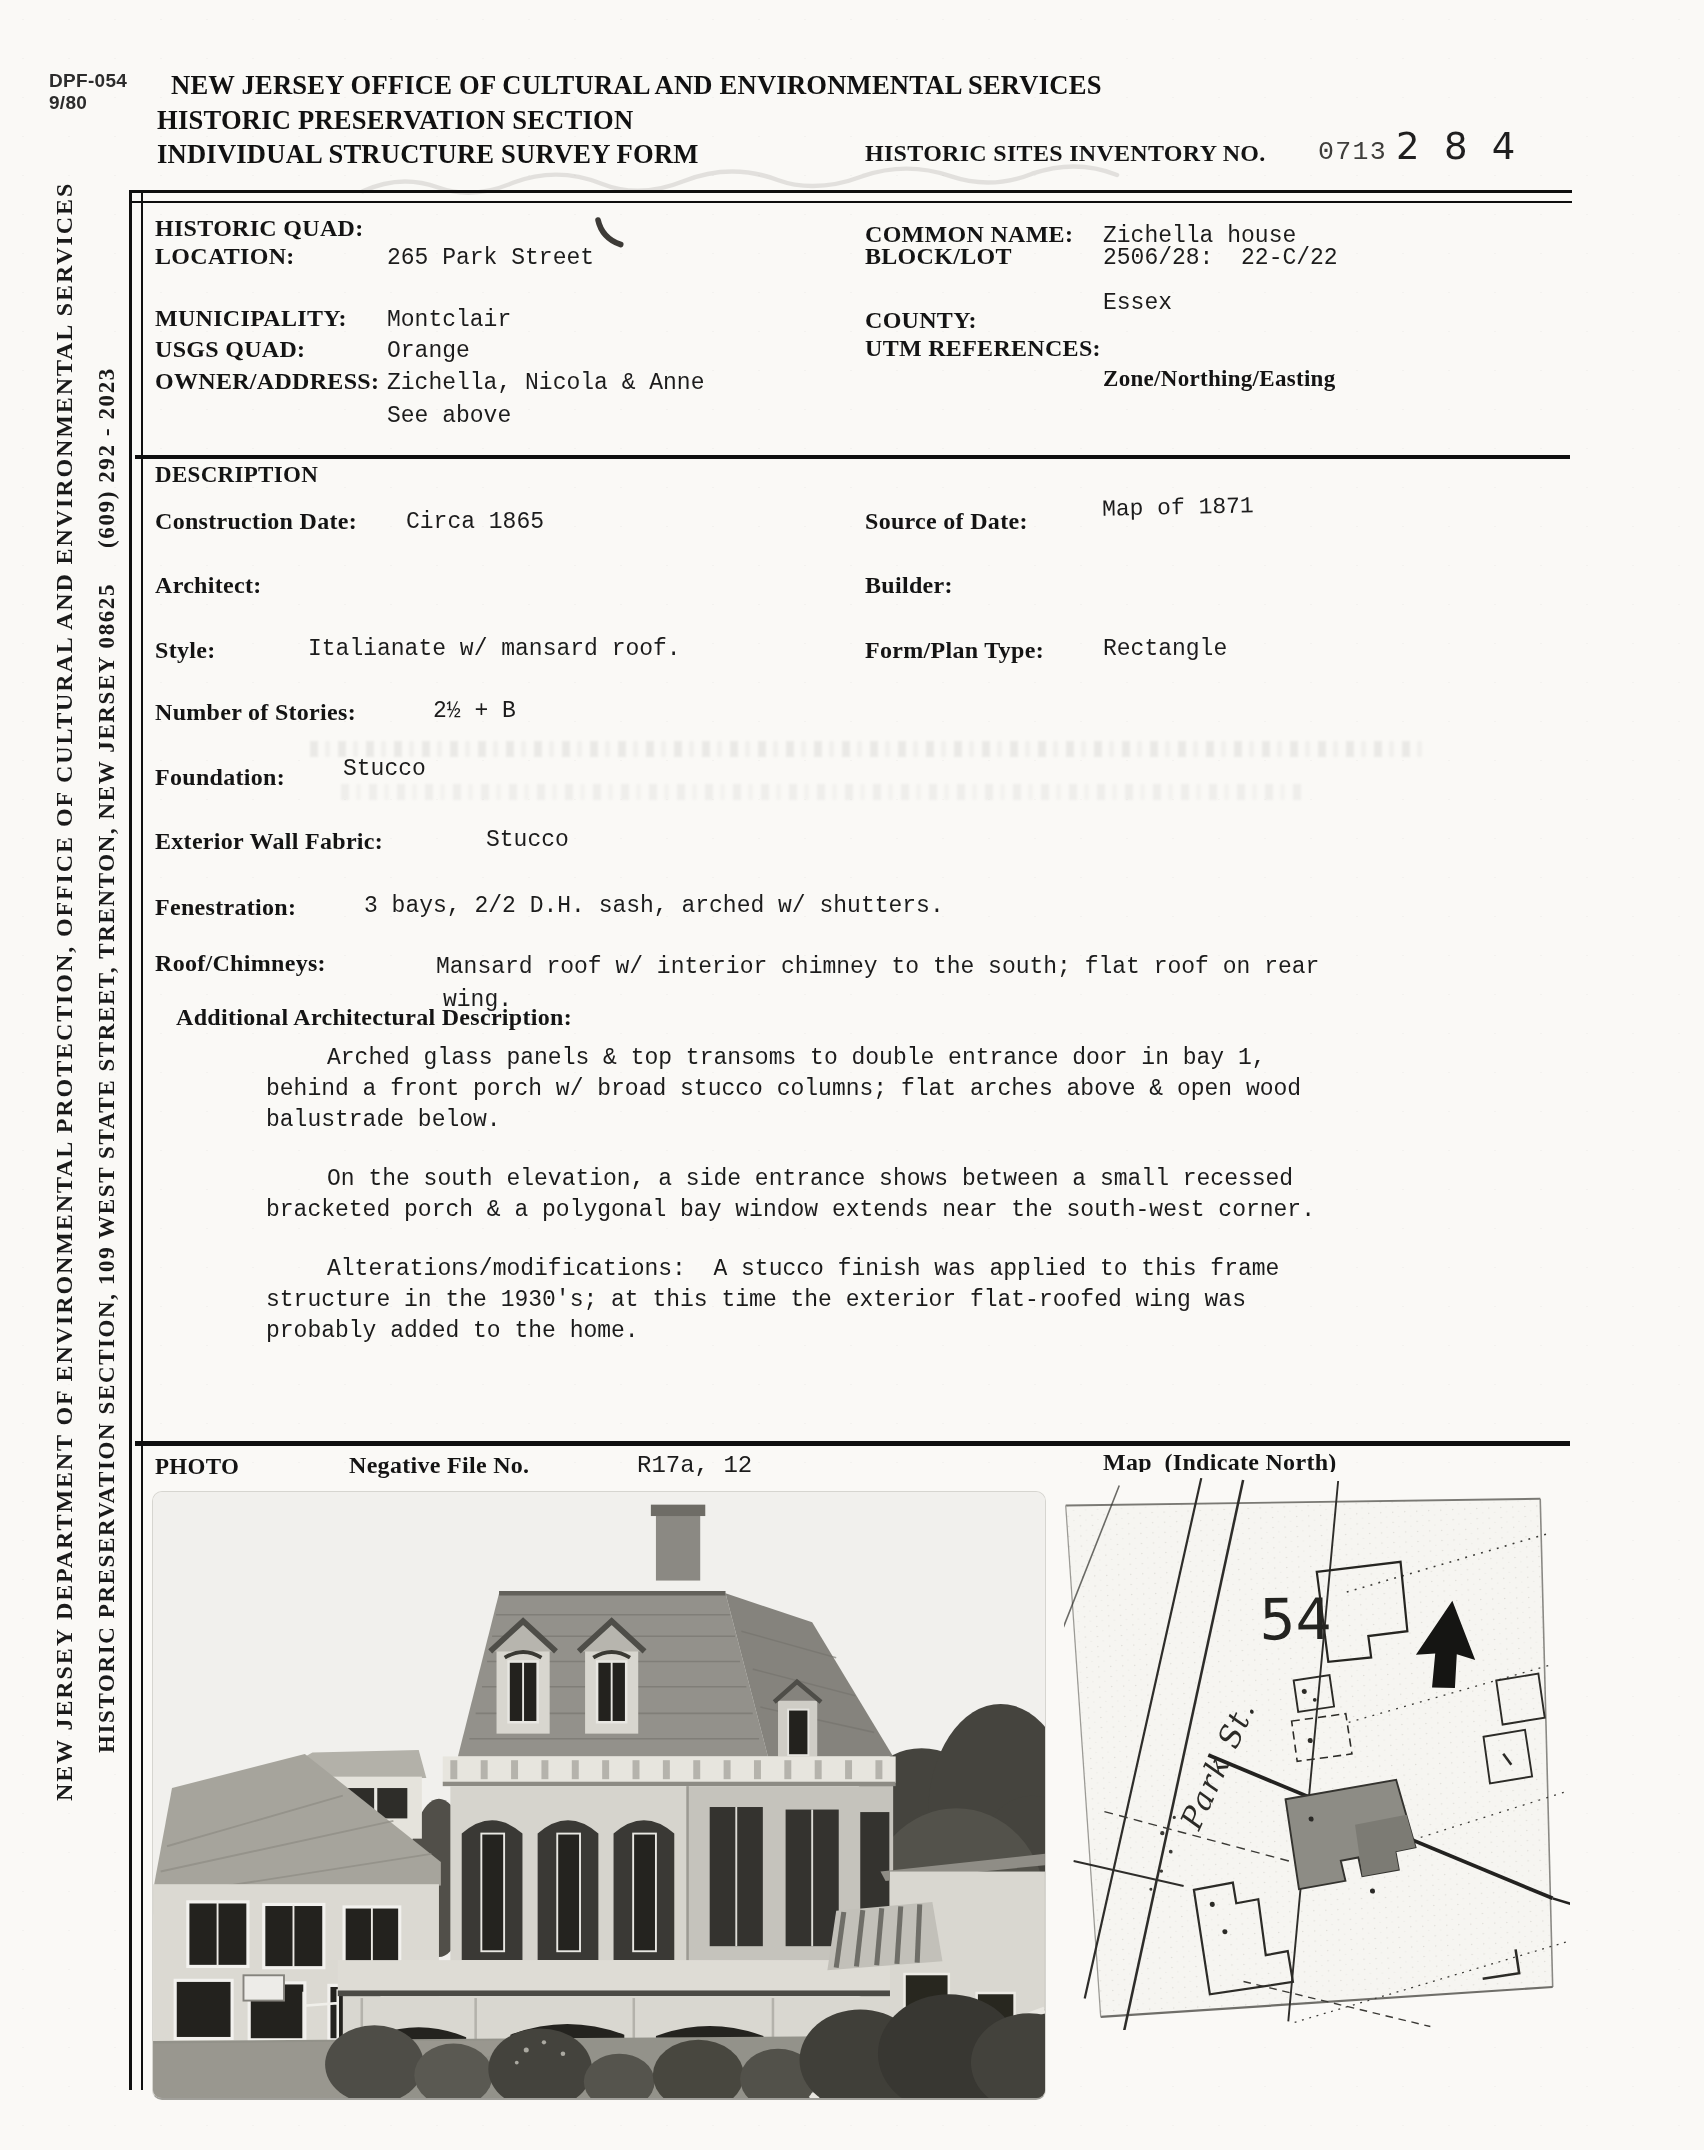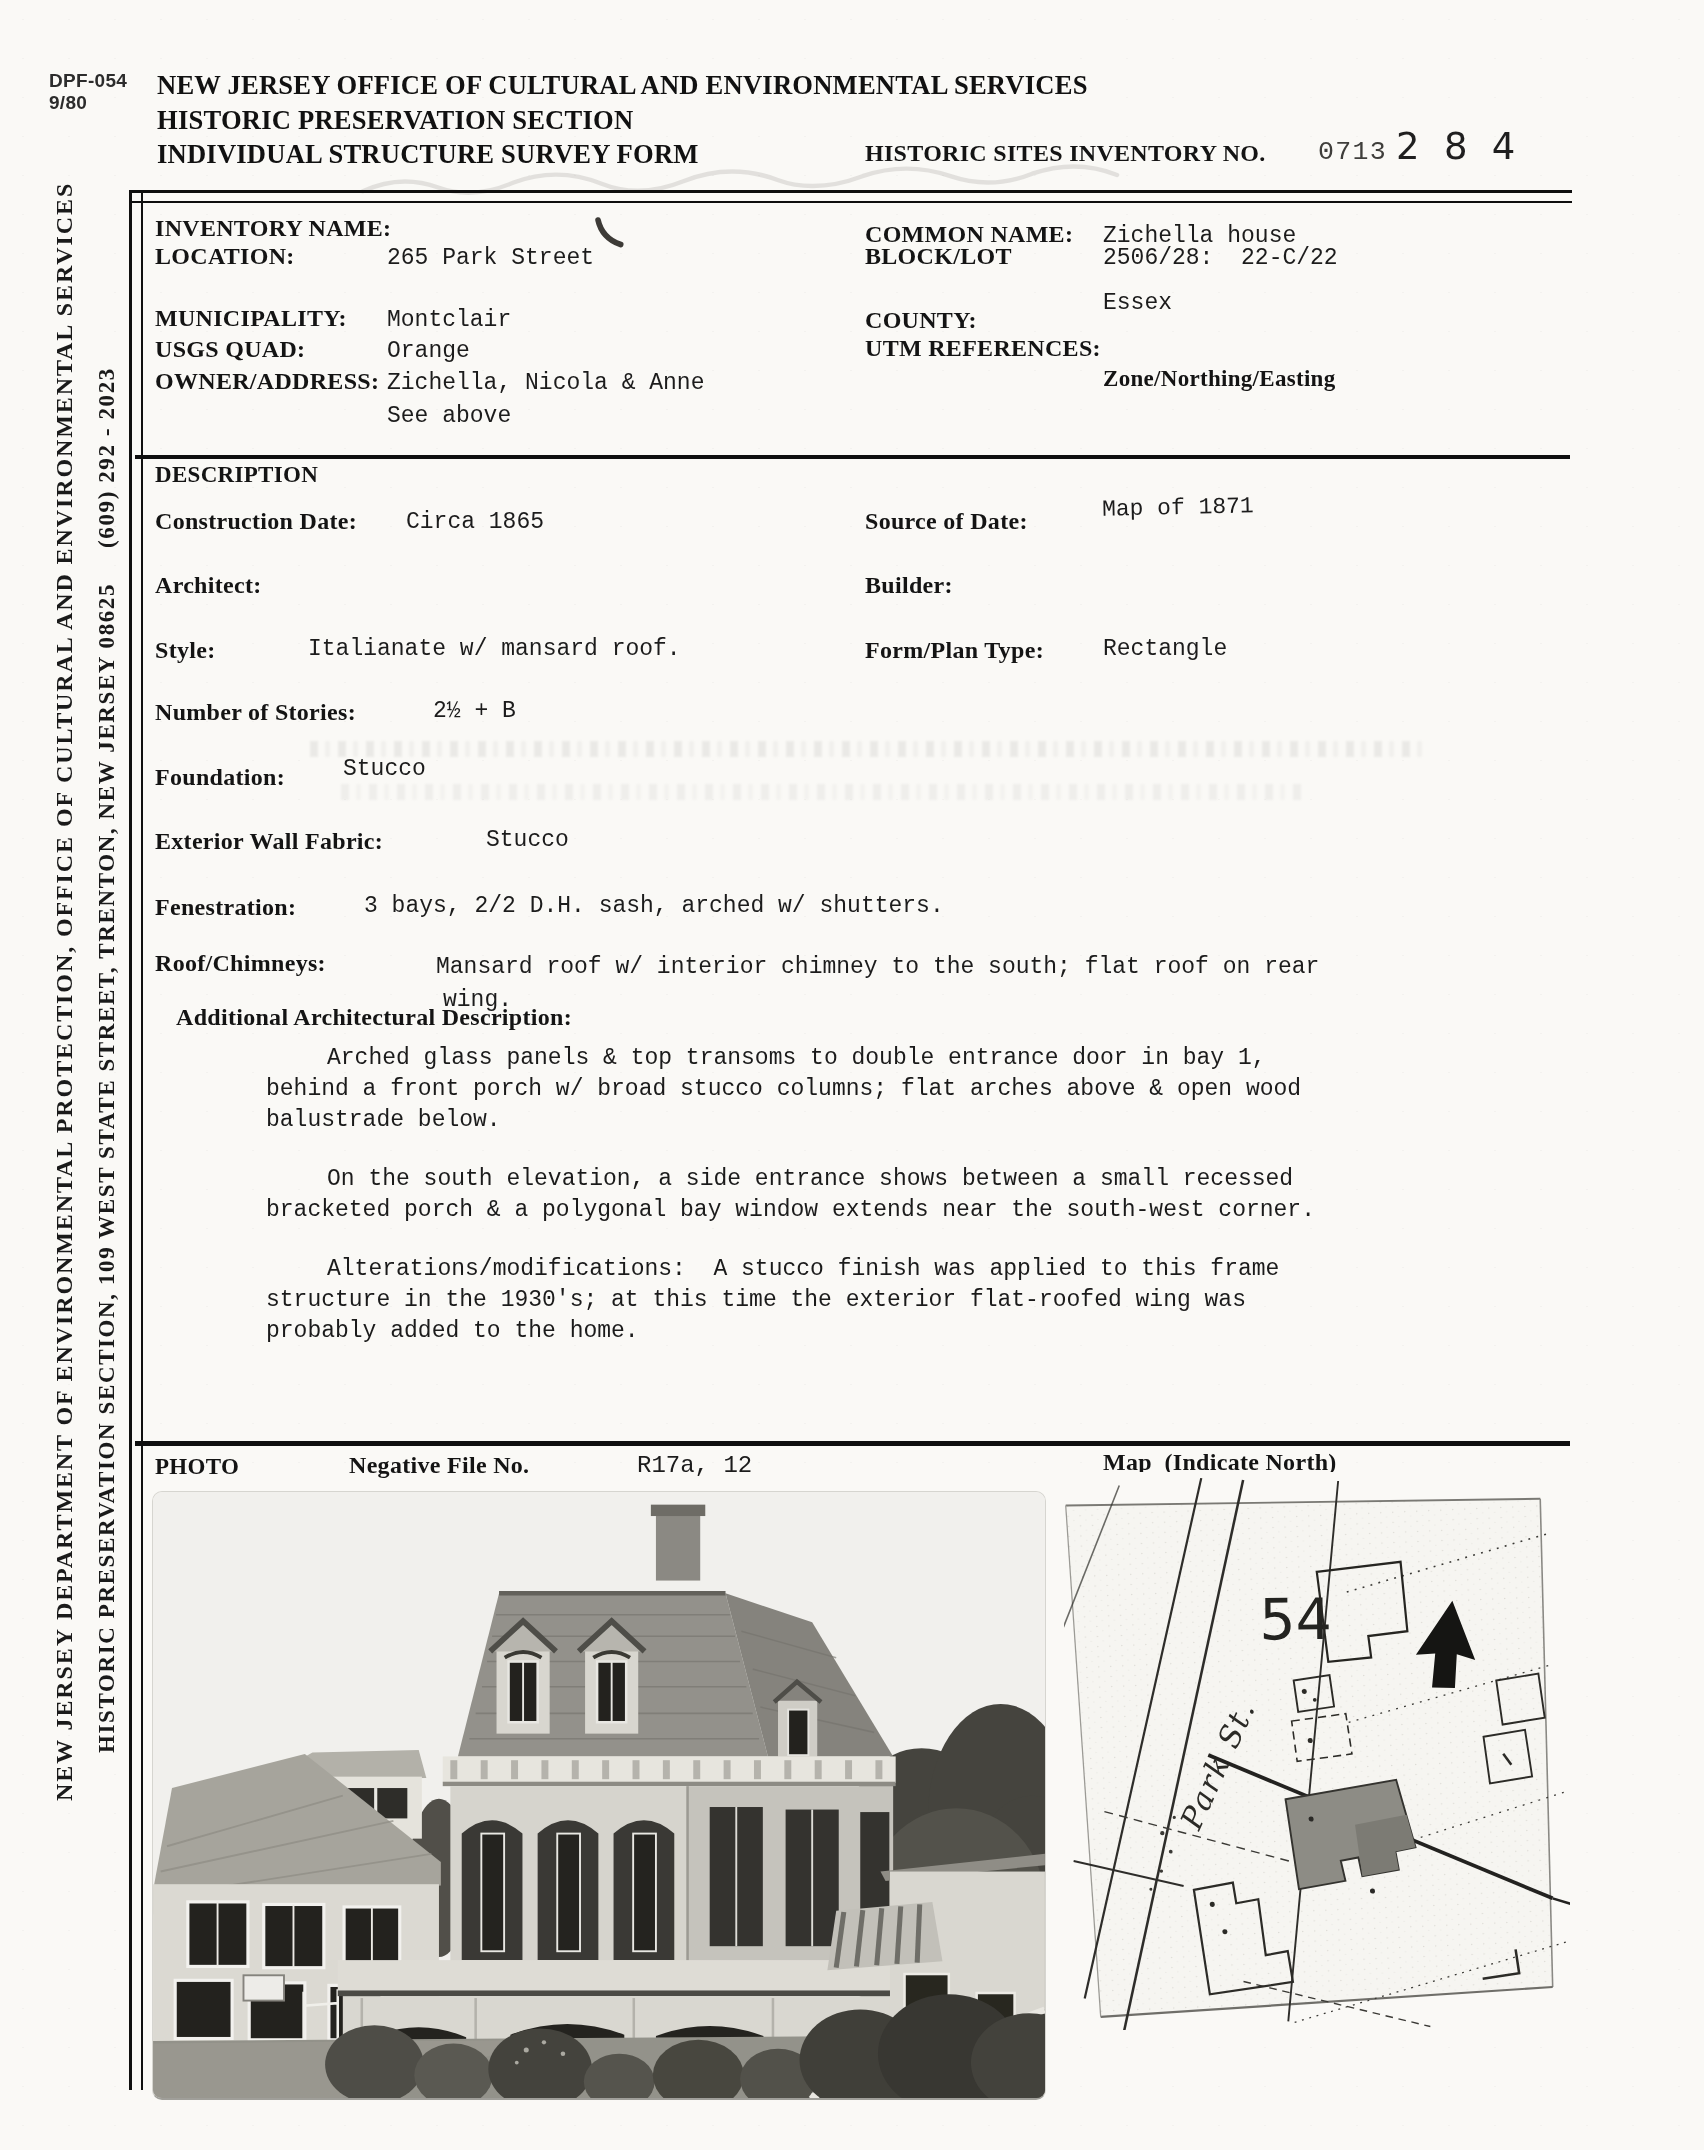--- a/index.html
+++ b/index.html
@@ -51,21 +51,21 @@
   svg{display:block;}
 </style>
 </head>
 <body>
 
 <div id="page">
 
   <div class="abs corner" style="left:49px;top:70px;">DPF-054</div>
   <div class="abs corner" style="left:49px;top:92px;">9/80</div>
 
-  <div class="abs hdr" style="left:157px;top:71px;">NEW JERSEY OFFICE OF CULTURAL AND ENVIRONMENTAL SERVICES</div>
+  <div class="abs hdr" style="left:171px;top:71px;">NEW JERSEY OFFICE OF CULTURAL AND ENVIRONMENTAL SERVICES</div>
   <div class="abs hdr" style="left:157px;top:106px;">HISTORIC PRESERVATION SECTION</div>
   <div class="abs hdr" style="left:157px;top:140px;text-align:center;">INDIVIDUAL STRUCTURE SURVEY FORM</div>
 
   <div class="abs lbl" style="left:865px;top:140px;">HISTORIC SITES INVENTORY NO.</div>
   <div class="abs stamp" style="left:1318px;top:137px;">0713</div>
   <div class="abs invnum" style="left:1396px;top:125px;">2 8 4</div>
 
   <svg class="abs" style="left:354px;top:163px;opacity:.14;" width="885" height="44" viewBox="0 0 1400 70">
     <path d="M10 45 q 60 -28 120 -6 q 55 20 120 -8 q 70 -26 140 2 q 60 24 130 -4 q 75 -30 150 -2 q 60 22 135 -6 q 70 -24 140 0 q 65 22 130 -4 q 70 -24 135 2" stroke="#55524c" stroke-width="7" fill="none" stroke-linecap="round"></path>
   </svg>
@@ -75,21 +75,21 @@
   <div class="abs hrule-mid"></div>
   <div class="abs hrule-photo"></div>
 
   <div class="abs side" style="left:51px;top:1801px;">
     <span>NEW JERSEY DEPARTMENT OF ENVIRONMENTAL PROTECTION, OFFICE OF CULTURAL AND ENVIRONMENTAL SERVICES</span>
   </div>
   <div class="abs side side2" style="left:94px;top:1753px;">
     <span>HISTORIC PRESERVATION SECTION, 109 WEST STATE STREET, TRENTON, NEW JERSEY 08625</span><span class="gap"></span><span>(609) 292 - 2023</span>
   </div>
 
-  <div class="abs lbl" style="left:155px;top:215px;">INVENTORY NAME:</div>
+  <div class="abs lbl" style="left:155px;top:215px;">HISTORIC QUAD:</div>
   <svg class="abs" style="left:588px;top:215px;" width="44" height="44" viewBox="0 0 70 70">
     <path d="M16 8 C 20 26 32 40 52 47" stroke="#3d3b37" stroke-width="9" fill="none" stroke-linecap="round"></path>
   </svg>
   <div class="abs lbl" style="left:155px;top:243px;">LOCATION:</div>
   <div class="abs typ" style="left:387px;top:245px;">265 Park Street</div>
   <div class="abs lbl" style="left:155px;top:305px;">MUNICIPALITY:</div>
   <div class="abs typ" style="left:387px;top:307px;">Montclair</div>
   <div class="abs lbl" style="left:155px;top:336px;">USGS QUAD:</div>
   <div class="abs typ" style="left:387px;top:338px;">Orange</div>
   <div class="abs lbl" style="left:155px;top:368px;">OWNER/ADDRESS:</div>

